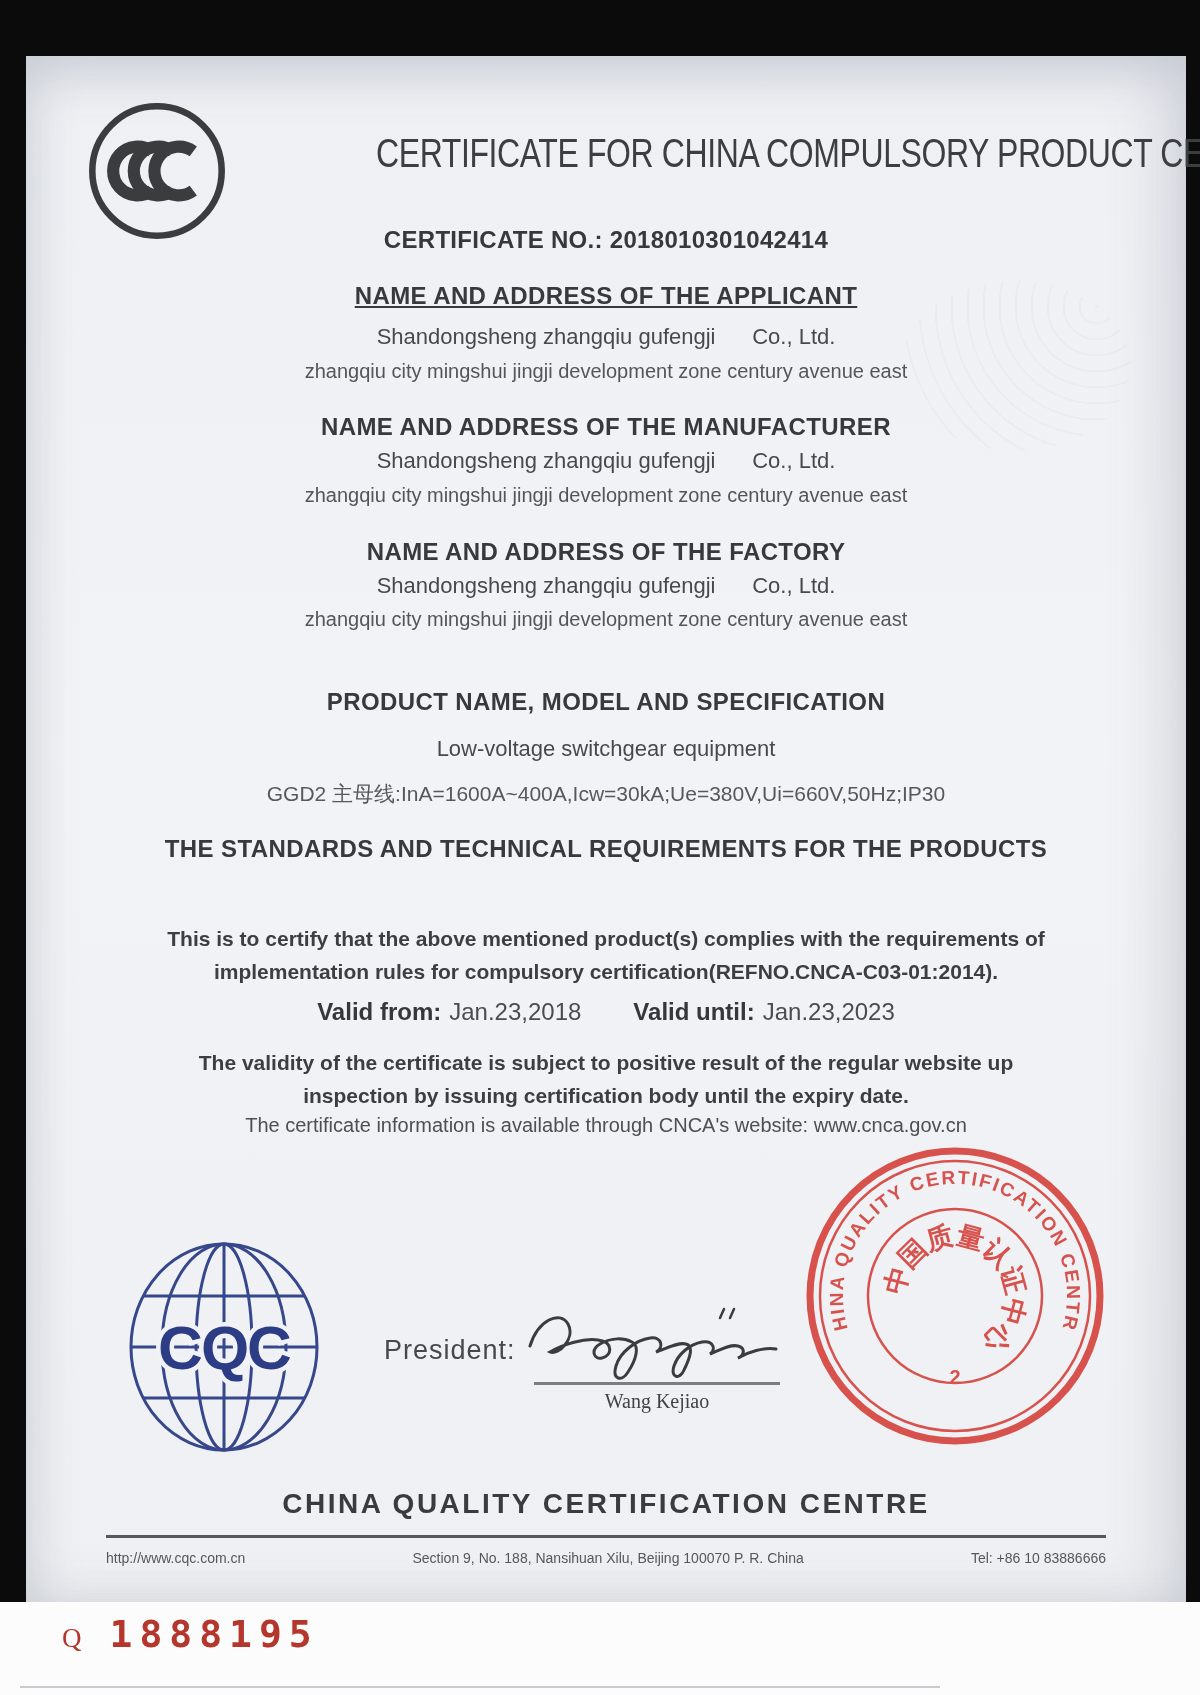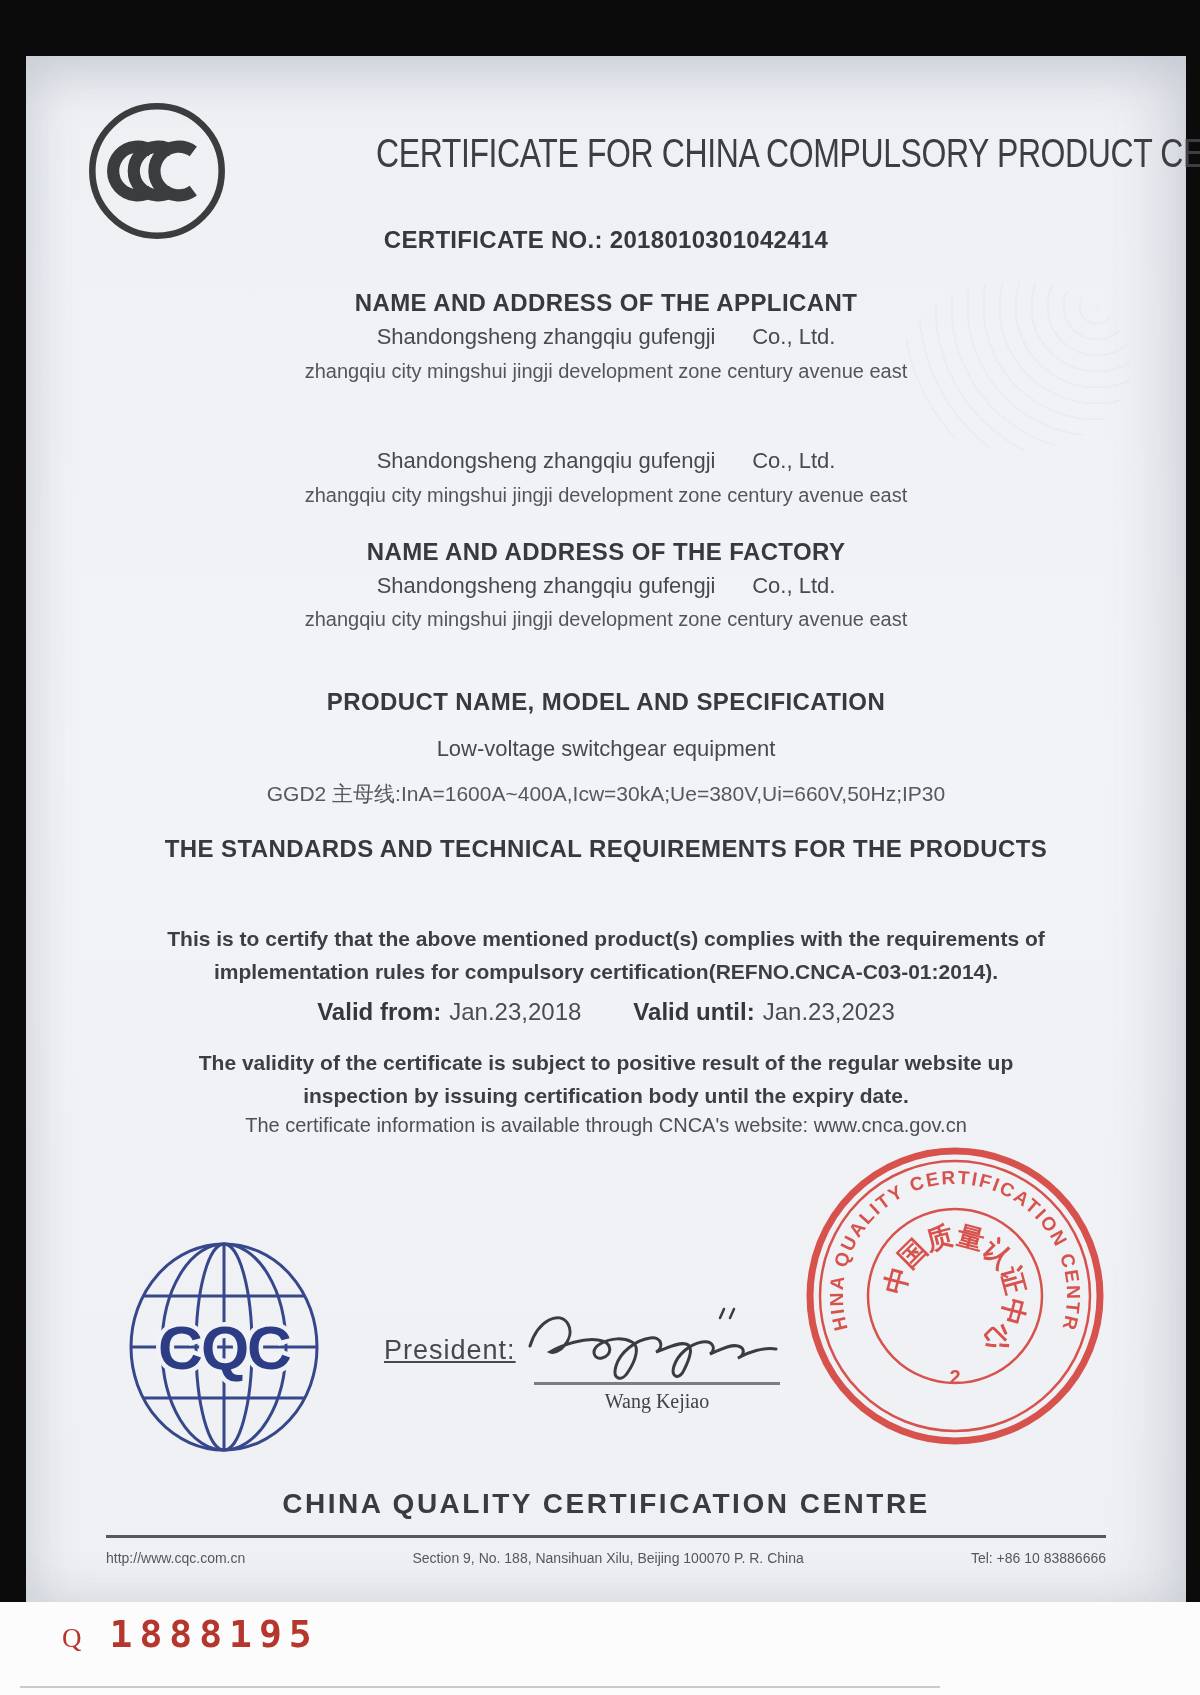--- a/index.html
+++ b/index.html
@@ -20,21 +20,21 @@
   .title-wrap{position:absolute;left:206px;top:74px;width:890px;text-align:center;}
   .title-inner{display:inline-block;transform:scaleX(.78);transform-origin:50% 50%;
         font-size:41px;color:#3c3e41;letter-spacing:-.5px;white-space:nowrap;}
   .certno{font-weight:bold;font-size:24px;letter-spacing:.3px;color:#36383b;}
   .spec{font-size:21px;color:#56585d;text-align:center;}
   .statement{font-weight:bold;font-size:21px;line-height:33px;color:#3c3e41;}
   .valid-row{display:flex;justify-content:center;gap:52px;font-size:24px;}
   .valid-label{font-weight:bold;color:#35373a;}
   .valid-date{color:#4a4c50;margin-left:8px;}
   .cnca{font-size:20px;color:#4d4f54;}
-  .president{position:absolute;left:358px;top:1279px;font-size:27px;letter-spacing:1px;color:#46484b;text-decoration:underline;}
+  .president{position:absolute;left:358px;top:1279px;font-size:27px;letter-spacing:1px;color:#46484b;}
   .sigline{position:absolute;left:508px;top:1326px;width:246px;height:3px;background:#7a7d82;}
   .signame{position:absolute;left:508px;top:1334px;width:246px;text-align:center;
         font-family:"Liberation Serif",serif;font-size:20px;color:#404245;}
   .issuer{font-weight:bold;font-size:28px;letter-spacing:2.5px;color:#393b3e;}
   .divider{position:absolute;left:80px;top:1479px;width:1000px;height:3px;background:#56585c;}
   .footer-row{position:absolute;left:80px;top:1494px;width:1000px;display:flex;
         justify-content:space-between;align-items:baseline;font-size:14px;color:#55575c;}
   .footer-addr{flex:1;text-align:center;}
   
   .white-strip{position:absolute;left:0;top:1602px;width:1200px;height:93px;background:#fcfcfc;}
@@ -62,24 +62,25 @@
         <path d="M118.7,59.1 A26,26 0 1 0 118.7,100.9" fill="none" stroke="#3b3c3e" stroke-width="13"></path>
       </svg>
     </div>
 
     <div class="title-wrap">
       <span class="title-inner">CERTIFICATE FOR CHINA COMPULSORY PRODUCT CERTIFICATION</span>
     </div>
 
     <div class="row certno" style="top:170px;">CERTIFICATE NO.: 2018010301042414</div>
 
-    <div class="row heading" style="top:233px;">NAME AND ADDRESS OF THE APPLICANT</div>
+    <div class="row heading" style="top:226px;text-decoration:underline;">NAME AND ADDRESS OF THE APPLICANT</div>
     <div class="row orgname" style="top:268px;">Shandongsheng zhangqiu gufengji      Co., Ltd.</div>
     <div class="row orgaddr" style="top:304px;">zhangqiu city mingshui jingji development zone century avenue east</div>
 
+    <div class="row heading" style="top:357px;">NAME AND ADDRESS OF THE MANUFACTURER</div>
     <div class="row orgname" style="top:392px;">Shandongsheng zhangqiu gufengji      Co., Ltd.</div>
     <div class="row orgaddr" style="top:428px;">zhangqiu city mingshui jingji development zone century avenue east</div>
 
     <div class="row heading" style="top:482px;">NAME AND ADDRESS OF THE FACTORY</div>
     <div class="row orgname" style="top:517px;">Shandongsheng zhangqiu gufengji      Co., Ltd.</div>
     <div class="row orgaddr" style="top:552px;">zhangqiu city mingshui jingji development zone century avenue east</div>
 
     <div class="row orgname" style="top:680px;">Low-voltage switchgear equipment</div>
     <div class="row heading" style="top:632px;">PRODUCT NAME, MODEL AND SPECIFICATION</div>
     <div class="row spec" style="top:724px;">GGD2  主母线:InA=1600A~400A,Icw=30kA;Ue=380V,Ui=660V,50Hz;IP30</div>

